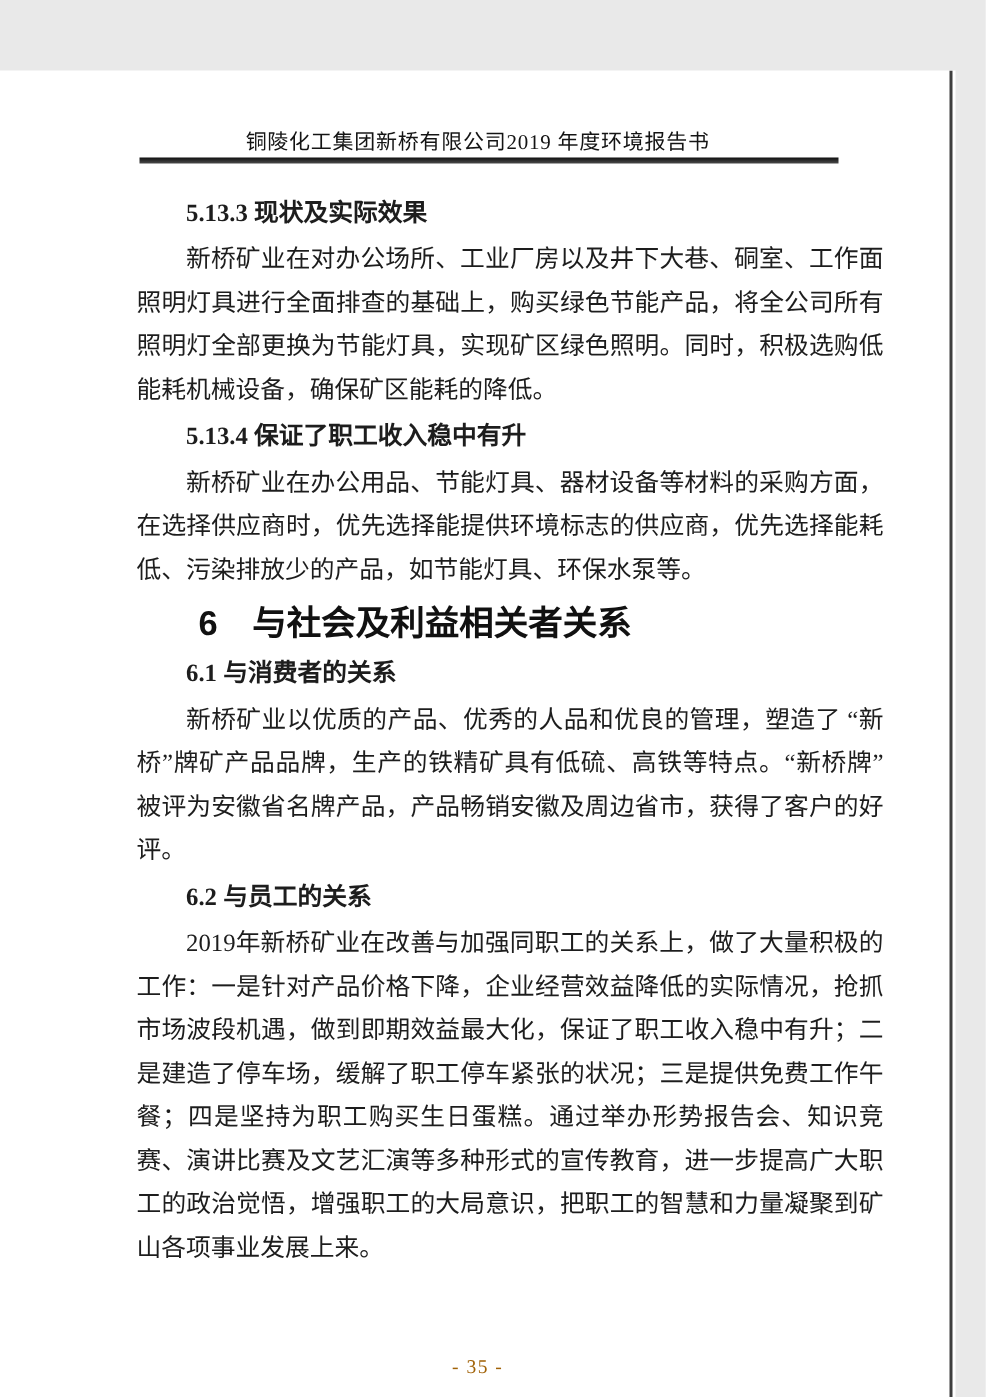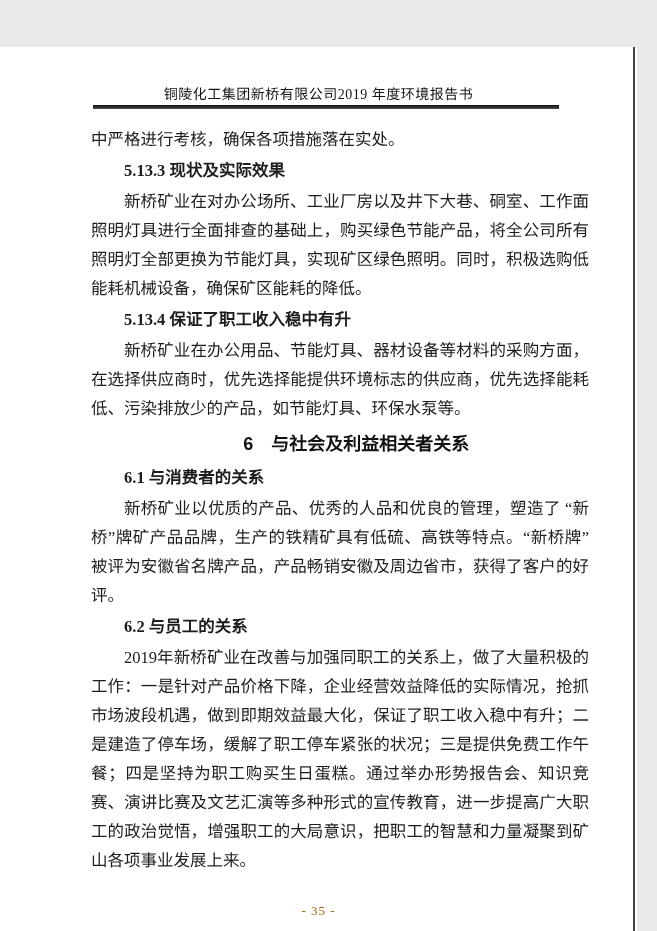--- a/index.html
+++ b/index.html
@@ -50,24 +50,24 @@
   .para.continued { text-indent: 0; }
   .sec-heading {
     margin: 2px 0;
     text-indent: 2em;
     text-align: left;
     font-weight: bold;
   }
   .chapter-heading {
     margin: 7px 0 4px 0;
     text-indent: 1.8em;
-    text-align: center;
+    text-align: left;
     font-family: "Liberation Sans", "DejaVu Sans", sans-serif;
     font-weight: bold;
-    font-size: 18px;
+    font-size: 23px;
     color: #111111;
   }
   .page-number {
     position: absolute;
     top: 856px; left: 0;
     width: 100%;
     text-align: center;
     font-size: 13px;
     letter-spacing: 1px;
     color: #a16207;
@@ -77,21 +77,20 @@
 <body>
 
 <div class="page">
 
   <div class="header-title">铜陵化工集团新桥有限公司2019 年度环境报告书</div>
 
   <div class="header-rule"></div>
 
   <div class="doc-body">
 
-    <p class="para continued">中严格进行考核，确保各项措施落在实处。</p>
 
     <p class="sec-heading">5.13.3 现状及实际效果</p>
 
     <p class="para">新桥矿业在对办公场所、工业厂房以及井下大巷、硐室、工作面照明灯具进行全面排查的基础上，购买绿色节能产品，将全公司所有照明灯全部更换为节能灯具，实现矿区绿色照明。同时，积极选购低能耗机械设备，确保矿区能耗的降低。</p>
 
     <p class="sec-heading">5.13.4 保证了职工收入稳中有升</p>
 
     <p class="para">新桥矿业在办公用品、节能灯具、器材设备等材料的采购方面，在选择供应商时，优先选择能提供环境标志的供应商，优先选择能耗低、污染排放少的产品，如节能灯具、环保水泵等。</p>
 
     <p class="chapter-heading">6　与社会及利益相关者关系</p>

